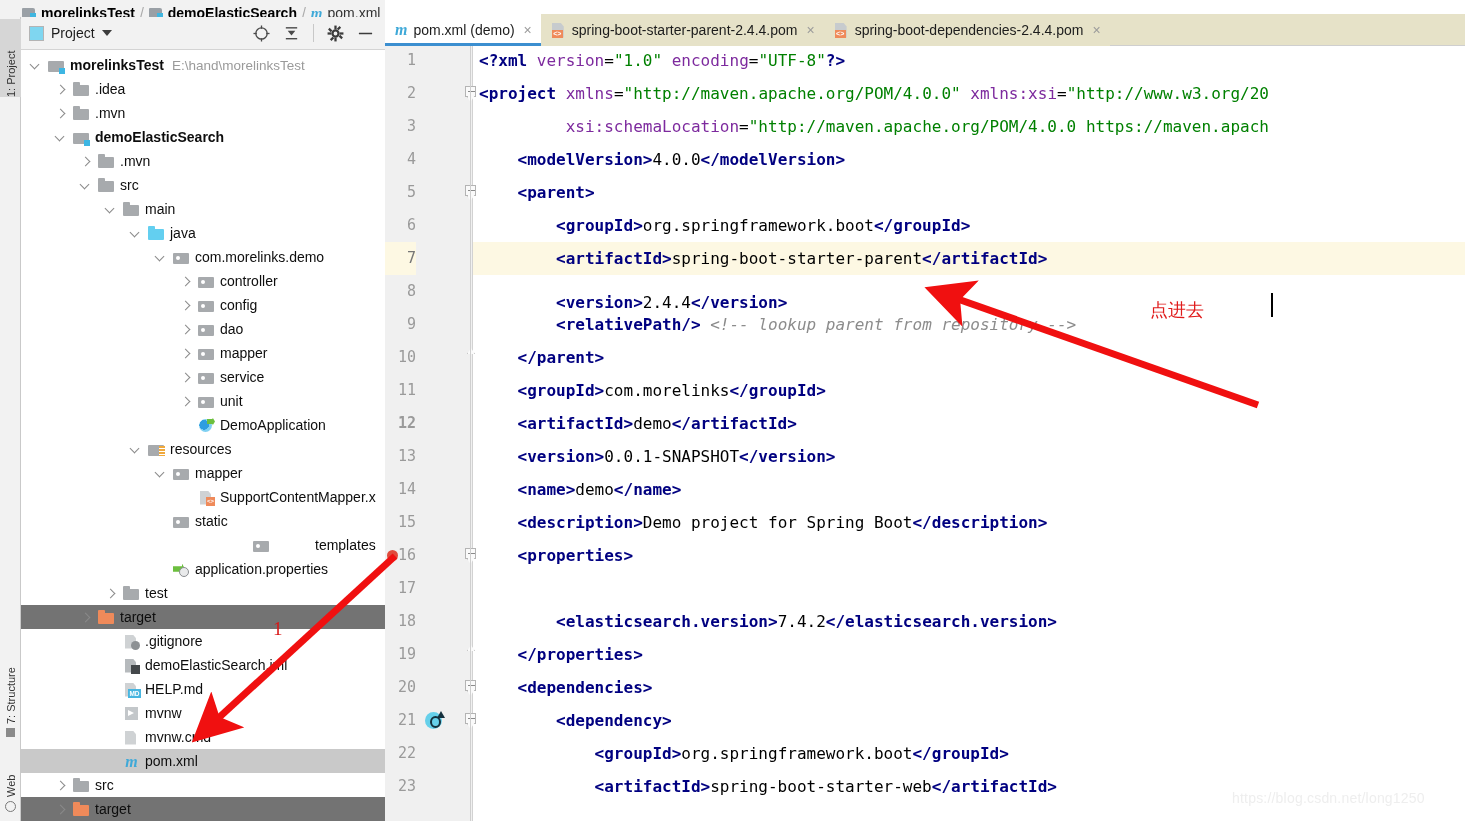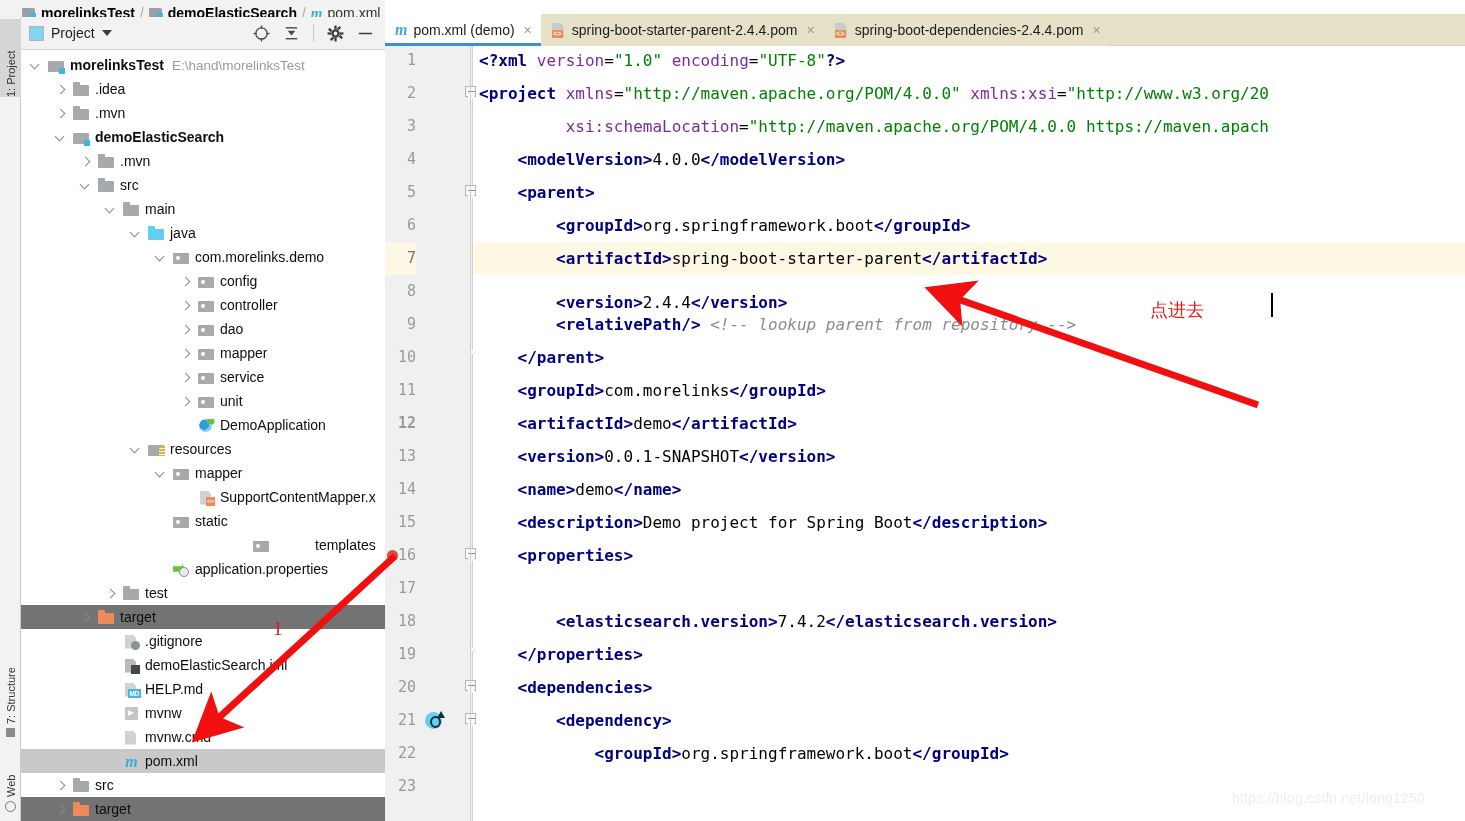--- a/index.html
+++ b/index.html
@@ -364,27 +364,27 @@
         <div class="row" style="padding-left: 133px;">
           <span class="arrow open"></span>
           <span style="width: 6px; flex: 0 0 6px;"></span>
           <span class="ic ic-pkg"></span>
           <span class="tlabel">com.morelinks.demo</span>
         </div>
         <div class="row" style="padding-left: 158px;">
           <span class="arrow closed"></span>
           <span style="width: 6px; flex: 0 0 6px;"></span>
           <span class="ic ic-pkg"></span>
+          <span class="tlabel">controller</span>
+        </div>
+        <div class="row" style="padding-left: 158px;">
+          <span class="arrow closed"></span>
+          <span style="width: 6px; flex: 0 0 6px;"></span>
+          <span class="ic ic-pkg"></span>
           <span class="tlabel">config</span>
-        </div>
-        <div class="row" style="padding-left: 158px;">
-          <span class="arrow closed"></span>
-          <span style="width: 6px; flex: 0 0 6px;"></span>
-          <span class="ic ic-pkg"></span>
-          <span class="tlabel">controller</span>
         </div>
         <div class="row" style="padding-left: 158px;">
           <span class="arrow closed"></span>
           <span style="width: 6px; flex: 0 0 6px;"></span>
           <span class="ic ic-pkg"></span>
           <span class="tlabel">dao</span>
         </div>
         <div class="row" style="padding-left: 158px;">
           <span class="arrow closed"></span>
           <span style="width: 6px; flex: 0 0 6px;"></span>
@@ -617,20 +617,21 @@
           <div class="cline" style="position: absolute; left: 0px; right: 0px; top: 361px; padding-left: 6px;"><span class="t-txt">    </span><span class="t-tag">&lt;artifactId&gt;</span><span class="t-txt">demo</span><span class="t-tag">&lt;/artifactId&gt;</span></div>
           <div class="cline" style="position: absolute; left: 0px; right: 0px; top: 394px; padding-left: 6px;"><span class="t-txt">    </span><span class="t-tag">&lt;version&gt;</span><span class="t-txt">0.0.1-SNAPSHOT</span><span class="t-tag">&lt;/version&gt;</span></div>
           <div class="cline" style="position: absolute; left: 0px; right: 0px; top: 427px; padding-left: 6px;"><span class="t-txt">    </span><span class="t-tag">&lt;name&gt;</span><span class="t-txt">demo</span><span class="t-tag">&lt;/name&gt;</span></div>
           <div class="cline" style="position: absolute; left: 0px; right: 0px; top: 460px; padding-left: 6px;"><span class="t-txt">    </span><span class="t-tag">&lt;description&gt;</span><span class="t-txt">Demo project for Spring Boot</span><span class="t-tag">&lt;/description&gt;</span></div>
           <div class="cline" style="position: absolute; left: 0px; right: 0px; top: 493px; padding-left: 6px;"><span class="t-txt">    </span><span class="t-tag">&lt;properties&gt;</span></div>
           <div class="cline" style="position: absolute; left: 0px; right: 0px; top: 559px; padding-left: 6px;"><span class="t-txt">        </span><span class="t-tag">&lt;elasticsearch.version&gt;</span><span class="t-txt">7.4.2</span><span class="t-tag">&lt;/elasticsearch.version&gt;</span></div>
           <div class="cline" style="position: absolute; left: 0px; right: 0px; top: 592px; padding-left: 6px;"><span class="t-txt">    </span><span class="t-tag">&lt;/properties&gt;</span></div>
           <div class="cline" style="position: absolute; left: 0px; right: 0px; top: 625px; padding-left: 6px;"><span class="t-txt">    </span><span class="t-tag">&lt;dependencies&gt;</span></div>
           <div class="cline" style="position: absolute; left: 0px; right: 0px; top: 658px; padding-left: 6px;"><span class="t-txt">        </span><span class="t-tag">&lt;dependency&gt;</span></div>
           <div class="cline" style="position: absolute; left: 0px; right: 0px; top: 691px; padding-left: 6px;"><span class="t-txt">            </span><span class="t-tag">&lt;groupId&gt;</span><span class="t-txt">org.springframework.boot</span><span class="t-tag">&lt;/groupId&gt;</span></div>
+          <div class="cline" style="position: absolute; left: 0px; right: 0px; top: 724px; padding-left: 6px;"><span class="t-txt">            </span><span class="t-tag">&lt;artifactId&gt;</span><span class="t-txt">spring-boot-starter-web</span><span class="t-tag">&lt;/artifactId&gt;</span></div>
         </div>
       <div class="caret" id="caret" style="left: 886px; top: 247px;"></div>
     </div>
   </div>
 
   <svg class="anno" viewBox="0 0 1465 821">
     <defs>
       <marker id="ah" markerWidth="7" markerHeight="7" refX="5.4" refY="3.5" orient="auto">
         <polygon points="0,0 7,3.5 0,7 1.6,3.5" fill="#f01010"></polygon>
       </marker>

